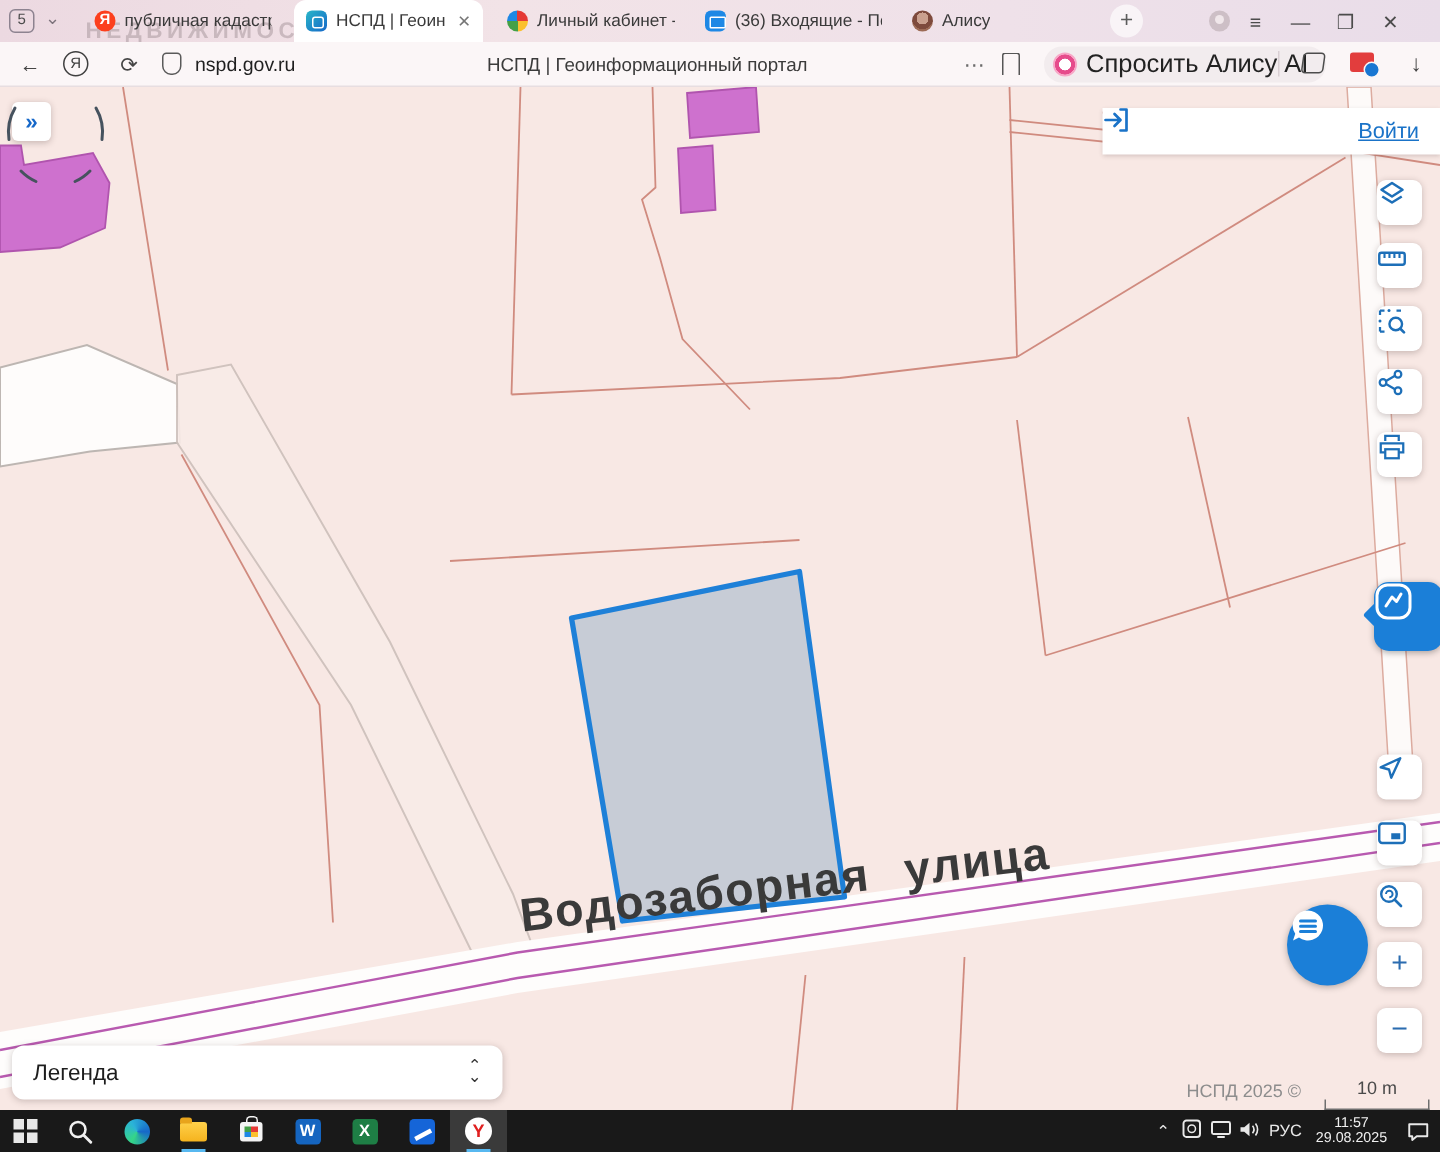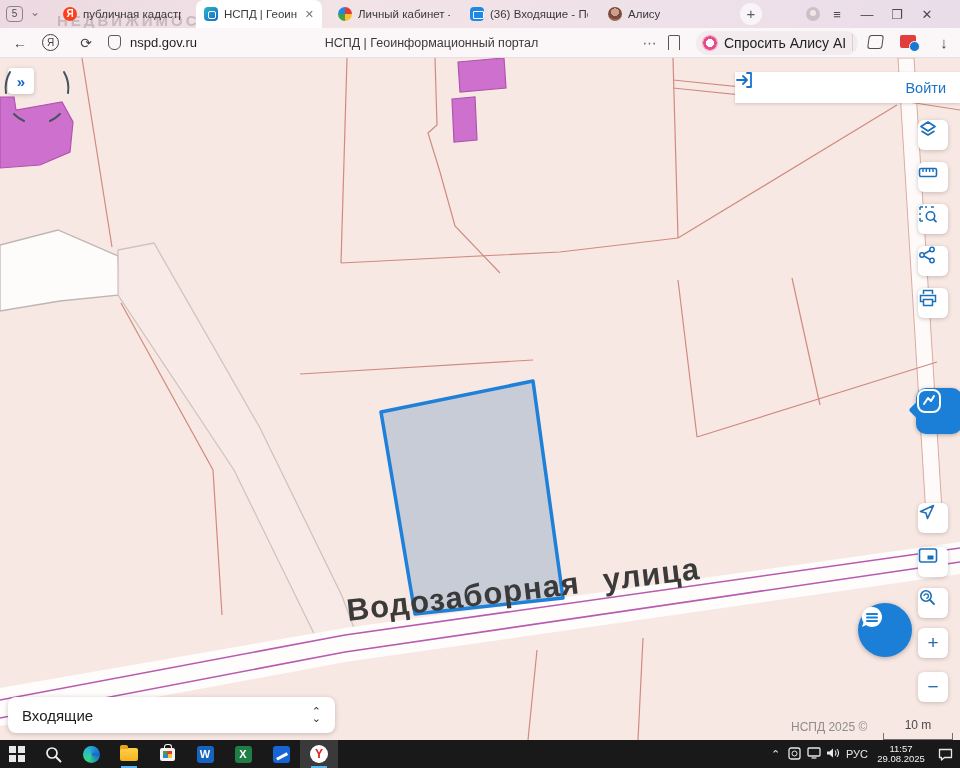--- a/index.html
+++ b/index.html
@@ -40,38 +40,38 @@
   .ic-ya { position:absolute; left:42px; width:17px; height:17px; border:1.4px solid #3f3f3f; border-radius:50%;
      font-size:10px; line-height:15px; text-align:center; color:#3f3f3f; top:6px;}
   .ic-reload { position:absolute; left:76px; width:20px; }
   .ic-shield { position:absolute; left:108px; width:13px; height:15px; border:1.5px solid #5a5a5a; border-radius:3px 3px 6px 6px; top:7px;}
   .url { position:absolute; left:130px; font-size:13px; color:#1f1f1f; }
   .page-title-center { position:absolute; left:0; width:863px; text-align:center; font-size:12.5px; color:#3b3b3b; pointer-events:none;}
   .ic-more { position:absolute; left:638px; width:24px; color:#6b6b6b; letter-spacing:1px;}
   .ic-bookmark { position:absolute; left:668px; top:7px; width:12px; height:15px; border:1.5px solid #565656; border-bottom:none; border-radius:2px 2px 0 0;}
   .ic-bookmark::after{content:"";position:absolute;left:-1px;bottom:-5px;border:5px solid transparent;border-bottom-color:#fbf6f7;border-top:none;width:9px;}
   .alice-pill { position:absolute; left:696px; top:3px; height:24px; padding:0 12px 0 6px; background:#f2ecee;
-    border-radius:13px; display:flex; align-items:center; gap:6px; font-size:14px; color:#222; }
+    border-radius:13px; display:flex; align-items:center; gap:6px; font-size:17px; color:#222; }
   .alice-ic { width:16px; height:16px; border-radius:50%; background:radial-gradient(circle,#fff 0 34%, #e64c8c 36% 58%, #f7a6c6 60% 78%, #fff 80%); }
   .abar-divider { position:absolute; left:852px; top:6px; width:1px; height:17px; background:#d9cfd3; }
   .ic-collections { position:absolute; left:868px; top:7px; width:15px; height:14px; border:1.5px solid #4c4c4c; border-radius:3px; transform:skewX(-8deg);}
   .ic-ext { position:absolute; left:900px; top:7px; width:16px; height:13px; background:#e23d3d; border-radius:2px;}
   .ic-ext::after { content:""; position:absolute; right:-4px; bottom:-4px; width:9px; height:9px; background:#1976d2; border-radius:50%; border:1.5px solid #fbf6f7;}
   .ic-download { position:absolute; left:934px; width:20px; font-size:15px;}
 
   
   .map { position:absolute; left:0; top:58px; width:960px; height:682px; background:#f8e8e4; overflow:hidden; }
   .map svg { position:absolute; left:0; top:0; }
 
   .btn { position:absolute; background:#fff; border-radius:6px; box-shadow:0 1px 4px rgba(60,40,40,.25);
     display:flex; align-items:center; justify-content:center; color:#1d6fb8; }
   .expand-btn { left:8px; top:10px; width:26px; height:26px; font-size:15px; font-weight:bold; color:#1668c9; border-radius:4px;}
   .login-bar { position:absolute; left:735px; top:14px; width:225px; height:31px; background:#fff;
     box-shadow:0 1px 3px rgba(60,40,40,.2); display:flex; align-items:center; justify-content:flex-end; gap:8px; padding-right:14px; }
-  .login-bar .lbl { color:#1a73c8; font-size:14.5px; }
+  .login-bar .lbl { color:#1a73c8; font-size:14.5px;text-decoration:underline; }
 
   .tool { left:918px; width:30px; height:30px; }
   .side-widget { position:absolute; left:916px; top:330px; width:46px; height:46px; background:#1b7fd8;
     border-radius:10px; display:flex; align-items:center; justify-content:center; box-shadow:0 1px 4px rgba(0,0,0,.3);}
   .side-widget::before { content:""; position:absolute; left:-5px; top:16px; width:12px; height:12px; background:#1b7fd8; transform:rotate(45deg); border-radius:2px;}
   .chat-btn { position:absolute; left:858px; top:545px; width:54px; height:54px; border-radius:50%;
     background:#1b7fd8; display:flex; align-items:center; justify-content:center; box-shadow:0 1px 5px rgba(0,0,0,.3); }
   .chat-arcs { position:absolute; left:848px; top:537px; width:74px; height:70px; pointer-events:none; }
   .zoomctl { font-size:19px; color:#2b6cb0; }
 
@@ -289,21 +289,21 @@
   <div class="chat-btn">
     <svg width="28" height="28" viewBox="0 0 28 28">
       <path d="M14 4 a10 10 0 1 1 -6 18 l-4 2 1.5 -4.5 A10 10 0 0 1 14 4 Z" fill="#fff"></path>
       <path d="M9 11 h10 M9 14.5 h10 M9 18 h10" stroke="#1b7fd8" stroke-width="2" stroke-linecap="round"></path>
     </svg>
   </div>
   <div class="btn tool zoomctl" style="top:570px;">+</div>
   <div class="btn tool zoomctl" style="top:614px;">−</div>
 
   <div class="legend-bar">
-    <span class="lbl">Входящие</span>
+    <span class="lbl">Легенда</span>
     <span class="legend-arrows">
       <span>⌃</span>
         <span>⌄</span>
     </span>
   </div>
 
   <div class="copyright">НСПД 2025 ©</div>
   <div class="scalebar">
     <div class="lbl">10 m</div>
     <div class="bracket"></div>

